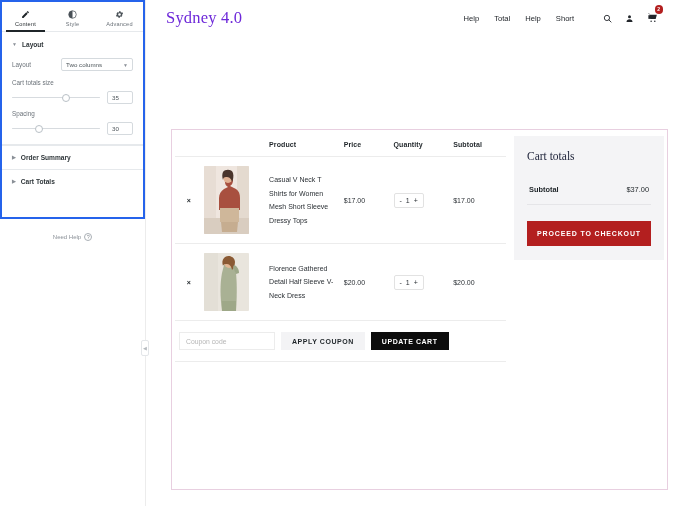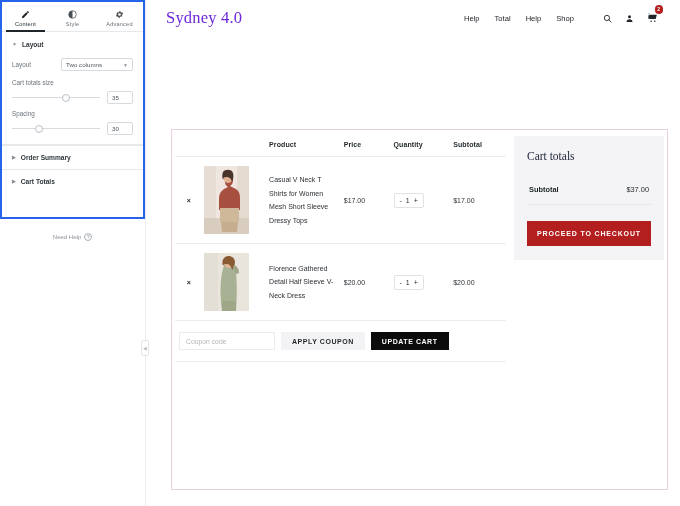--- a/index.html
+++ b/index.html
@@ -322,21 +322,21 @@
   <div class="collapse-handle">◀</div>
 
   <div class="preview">
 
     <div class="site-header">
       <div class="logo">Sydney 4.0</div>
       <div class="nav">
         <a>Help</a>
         <a>Total</a>
         <a>Help</a>
-        <a>Shop</a>
+        <a>Short</a>
         <div class="nav-icons">
           <span class="ic">
             <svg width="9" height="9" viewBox="0 0 24 24" fill="none" stroke="#22262b" stroke-width="2.4">
               <circle cx="10.5" cy="10.5" r="7"></circle>
                 <line x1="15.6" y1="15.6" x2="21.5" y2="21.5" stroke-linecap="round"></line>
             </svg>
           </span>
           <span class="ic">
             <svg width="9" height="9" viewBox="0 0 24 24" fill="#22262b">
               <circle cx="12" cy="7.5" r="4"></circle>

